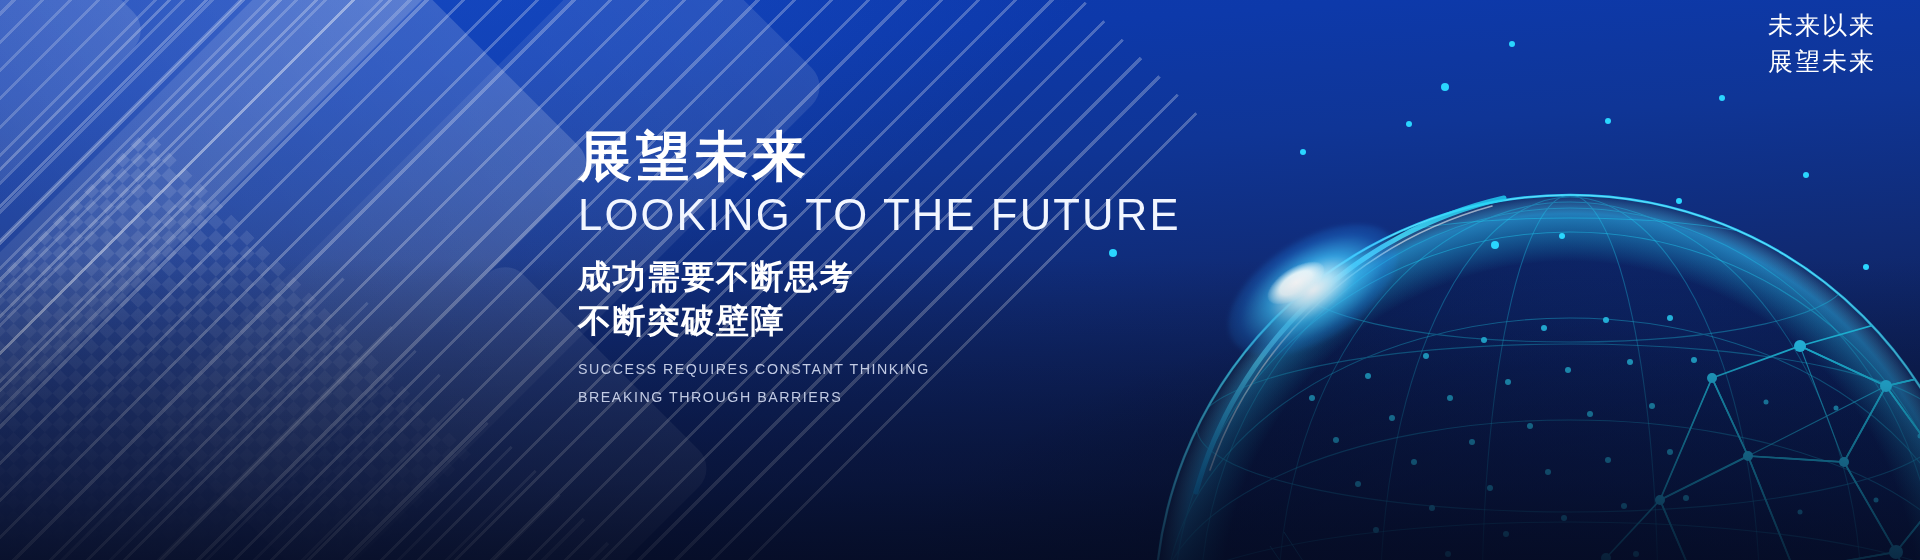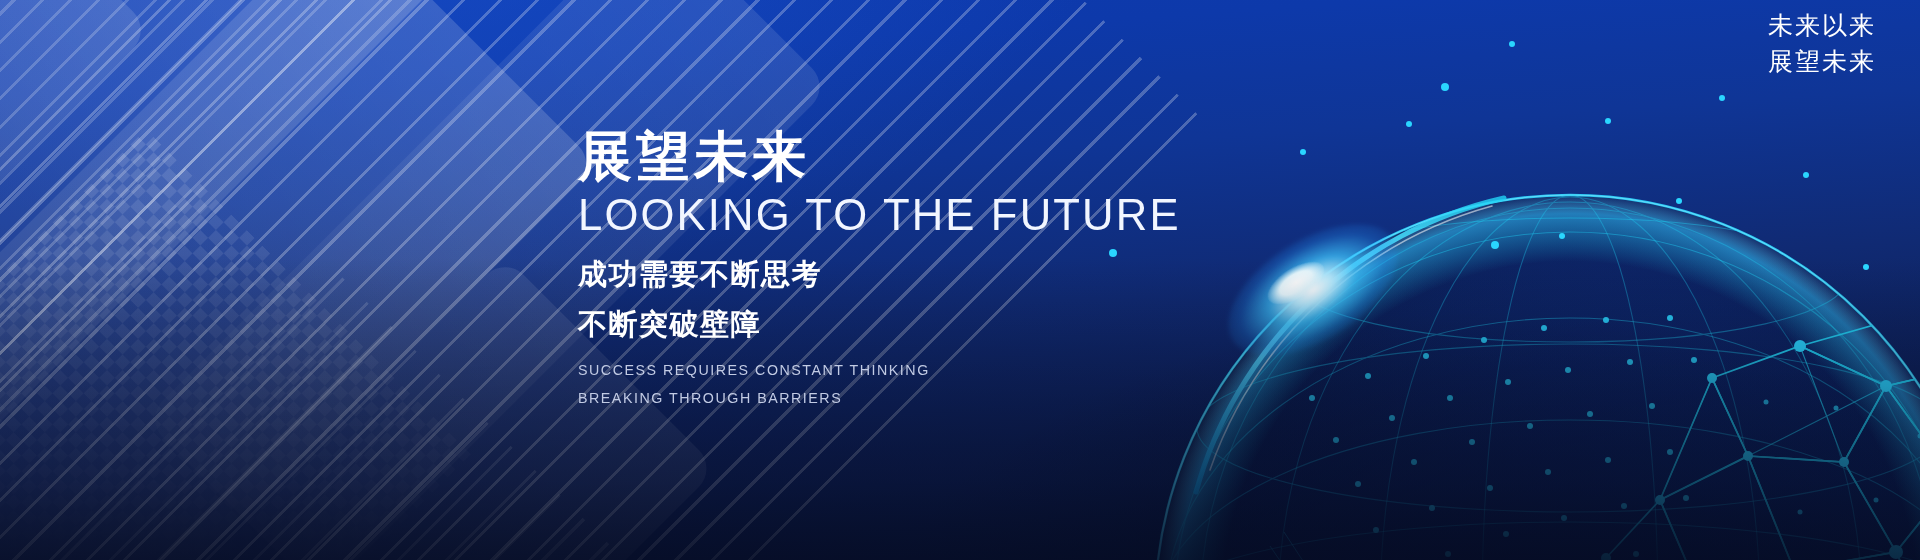--- a/index.html
+++ b/index.html
@@ -130,21 +130,21 @@
     font-weight:300;
     color:#f2f6ff;
     letter-spacing:2.2px;
     line-height:1.12;
     white-space:nowrap;
     transform:scaleX(0.97);
     transform-origin:left center;
   }
   .h3 {
     margin-top:14px;
-    font-size:29px;
+    font-size:33px;
     font-weight:bold;
     color:#ffffff;
     letter-spacing:1.5px;
     line-height:1.34;
     white-space:nowrap;
   }
   .h4 {
     margin-top:12px;
     font-size:15px;
     font-weight:400;
@@ -437,21 +437,21 @@
         <circle cx="1866" cy="267" r="3"></circle>
       </g>
   </svg>
 
   <div class="vignette"></div>
 
   <div class="copy">
     <div class="h1">展望未来</div>
     <div class="h2">LOOKING TO THE FUTURE</div>
     <div class="h3">成功需要不断思考</div>
-    <div class="h3" style="margin-top:12px;">不断突破壁障</div>
+    <div class="h3" style="margin-top:0;">不断突破壁障</div>
     <div class="h4">SUCCESS REQUIRES CONSTANT THINKING</div>
     <div class="h4" style="margin-top:0;">BREAKING THROUGH BARRIERS</div>
   </div>
 
   <div class="corner-tag">
     <div>未来以来</div>
     <div>展望未来</div>
   </div>
 
 </div>

